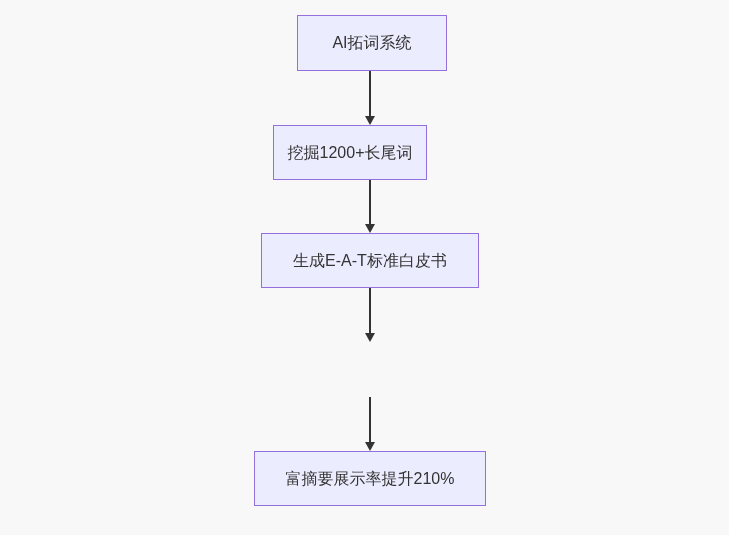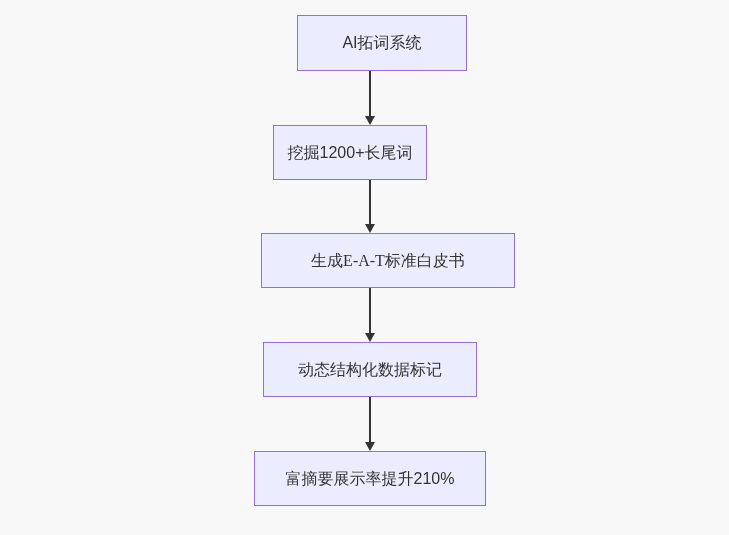--- a/index.html
+++ b/index.html
@@ -25,23 +25,23 @@
     border: 1px solid #9370DB;
     color: #333333;
     font-size: 16px;
     line-height: 1.2;
     display: flex;
     align-items: center;
     justify-content: center;
     text-align: center;
     white-space: nowrap;
   }
-  .node-1 { left: 297px; top: 15px;  width: 170px; height: 56px; }
+  .node-1 { left: 297px; top: 15px;  width: 150px; height: 56px; }
   .node-2 { left: 273px; top: 125px; width: 154px; height: 55px; }
-  .node-3 { left: 261px; top: 233px; width: 254px; height: 55px; font-family: Liberation Serif, serif; }
+  .node-3 { left: 261px; top: 233px; width: 218px; height: 55px; }
   .node-4 { left: 263px; top: 342px; width: 214px; height: 55px; }
   .node-5 { left: 254px; top: 451px; width: 232px; height: 55px; }
 
   .arrow {
     position: absolute;
     left: 370px;
     width: 12px;
     transform: translateX(-50%);
     display: flex;
     flex-direction: column;
@@ -89,23 +89,20 @@
 
   <div class="node node-3">
     <span>生成E-A-T标准白皮书</span>
   </div>
 
   <div class="arrow arrow-3">
     <div class="shaft"></div>
     <div class="head"></div>
   </div>
 
-  <div class="node node-4">
-    <span>动态结构化数据标记</span>
-  </div>
 
   <div class="arrow arrow-4">
     <div class="shaft"></div>
     <div class="head"></div>
   </div>
 
   <div class="node node-5">
     <span>富摘要展示率提升210%</span>
   </div>
 

